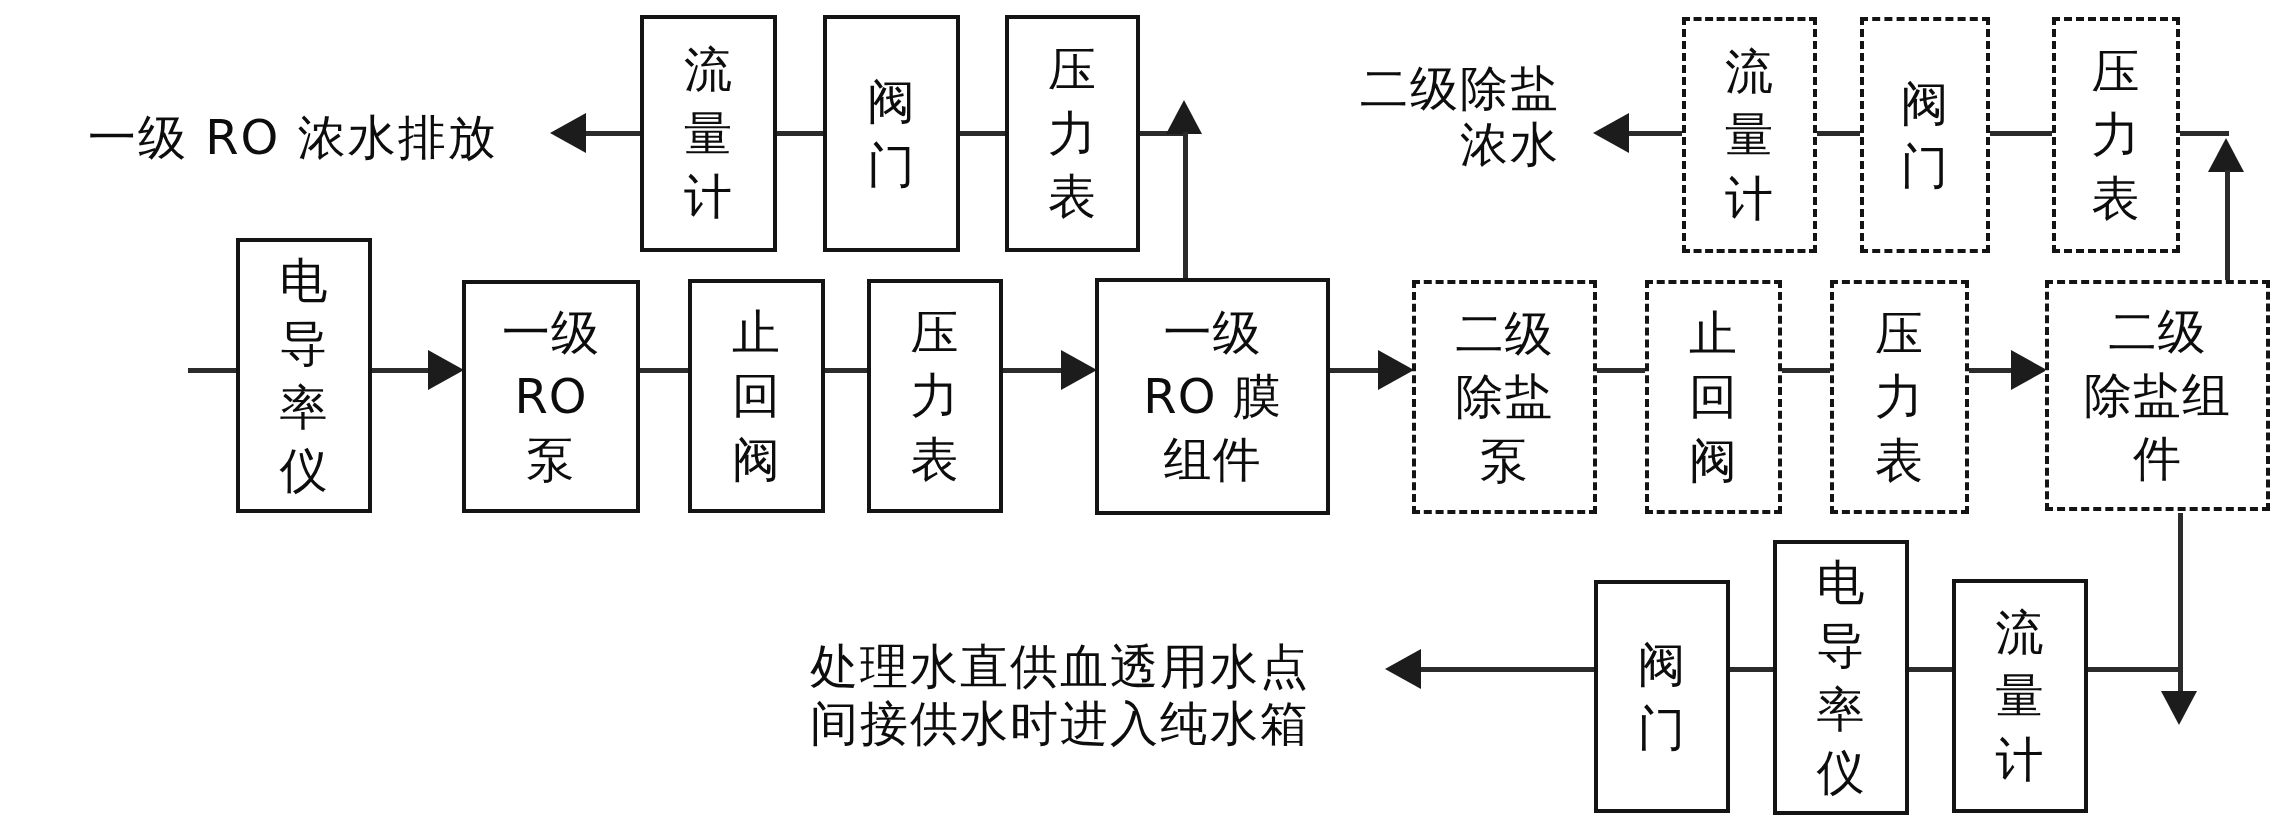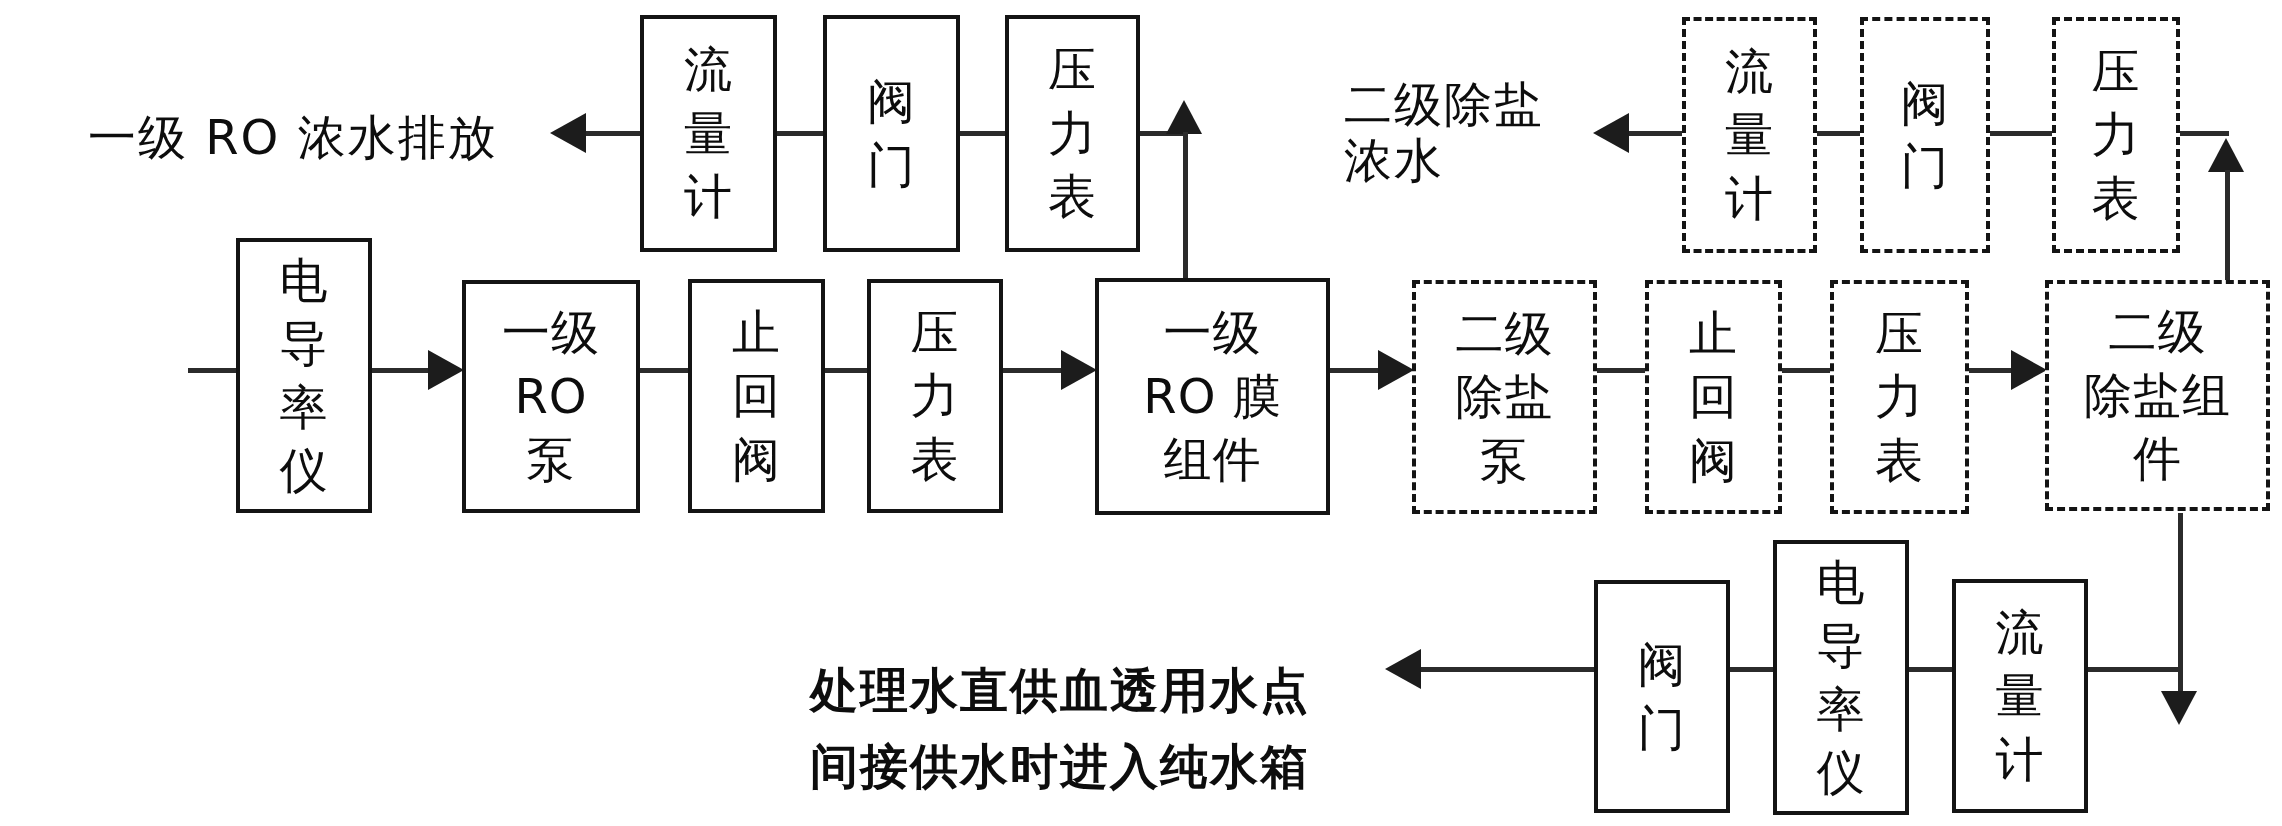--- a/index.html
+++ b/index.html
@@ -91,21 +91,21 @@
   <div class="bx dashed" style="left:1830px;top:280px;width:139px;height:234px;">压
 力
 表</div>
   <div class="hline" style="left:1969px;top:368px;width:42px;"></div>
   <div class="ah ah-r" style="left:2011px;top:350px;"></div>
 
   <div class="bx dashed" style="left:2045px;top:280px;width:225px;height:231px;">二级
 除盐组
 件</div>
 
-  <div class="lbl" style="left:1344px;top:76px;width:216px;text-align:left;">二级除盐
+  <div class="lbl" style="left:1344px;top:60px;width:216px;text-align:right;">二级除盐
 浓水</div>
   <div class="ah ah-l" style="left:1593px;top:113px;"></div>
   <div class="hline" style="left:1629px;top:131px;width:53px;"></div>
 
   <div class="bx dashed" style="left:1682px;top:17px;width:135px;height:236px;">流
 量
 计</div>
   <div class="hline" style="left:1817px;top:131px;width:43px;"></div>
   <div class="bx dashed" style="left:1860px;top:17px;width:130px;height:236px;">阀
 门</div>
@@ -128,16 +128,16 @@
   <div class="bx" style="left:1773px;top:540px;width:136px;height:275px;">电
 导
 率
 仪</div>
   <div class="hline" style="left:1730px;top:667px;width:43px;"></div>
   <div class="bx" style="left:1594px;top:580px;width:136px;height:233px;">阀
 门</div>
   <div class="hline" style="left:1421px;top:667px;width:173px;"></div>
   <div class="ah ah-l" style="left:1385px;top:649px;"></div>
 
-  <div class="lbl" style="left:810px;top:652px;line-height:76px;font-weight:bold;">处理水直供血透用水点
+  <div class="lbl" style="left:810px;top:638px;line-height:57px;">处理水直供血透用水点
 间接供水时进入纯水箱</div>
 
 </div>
 
 </body></html>

